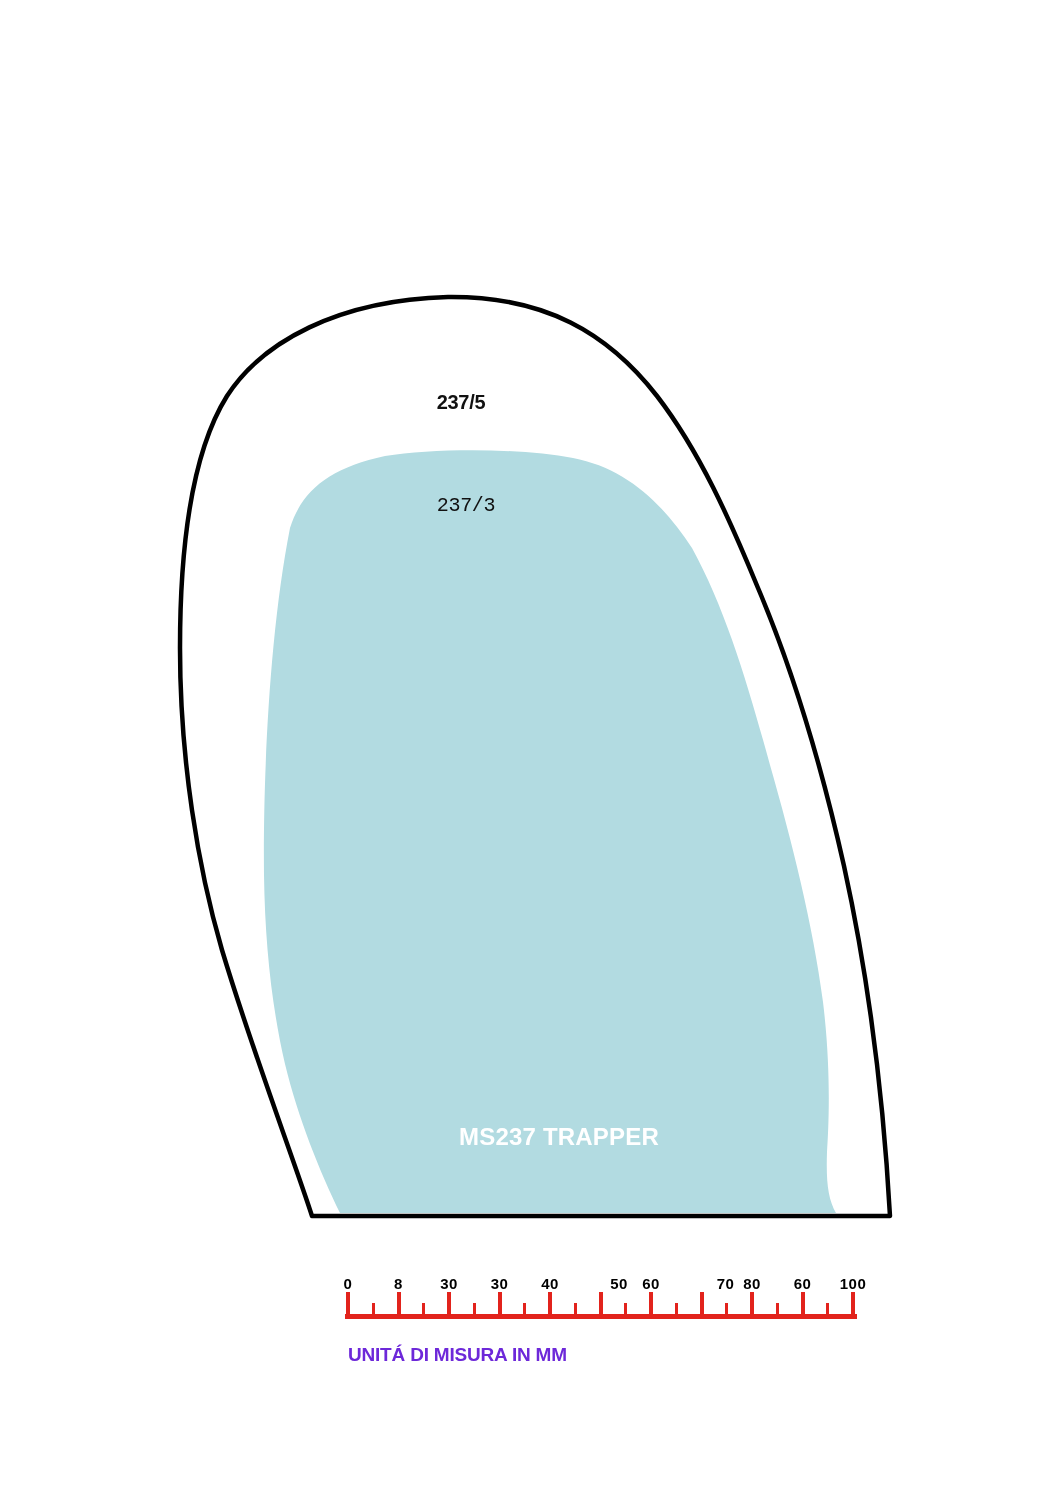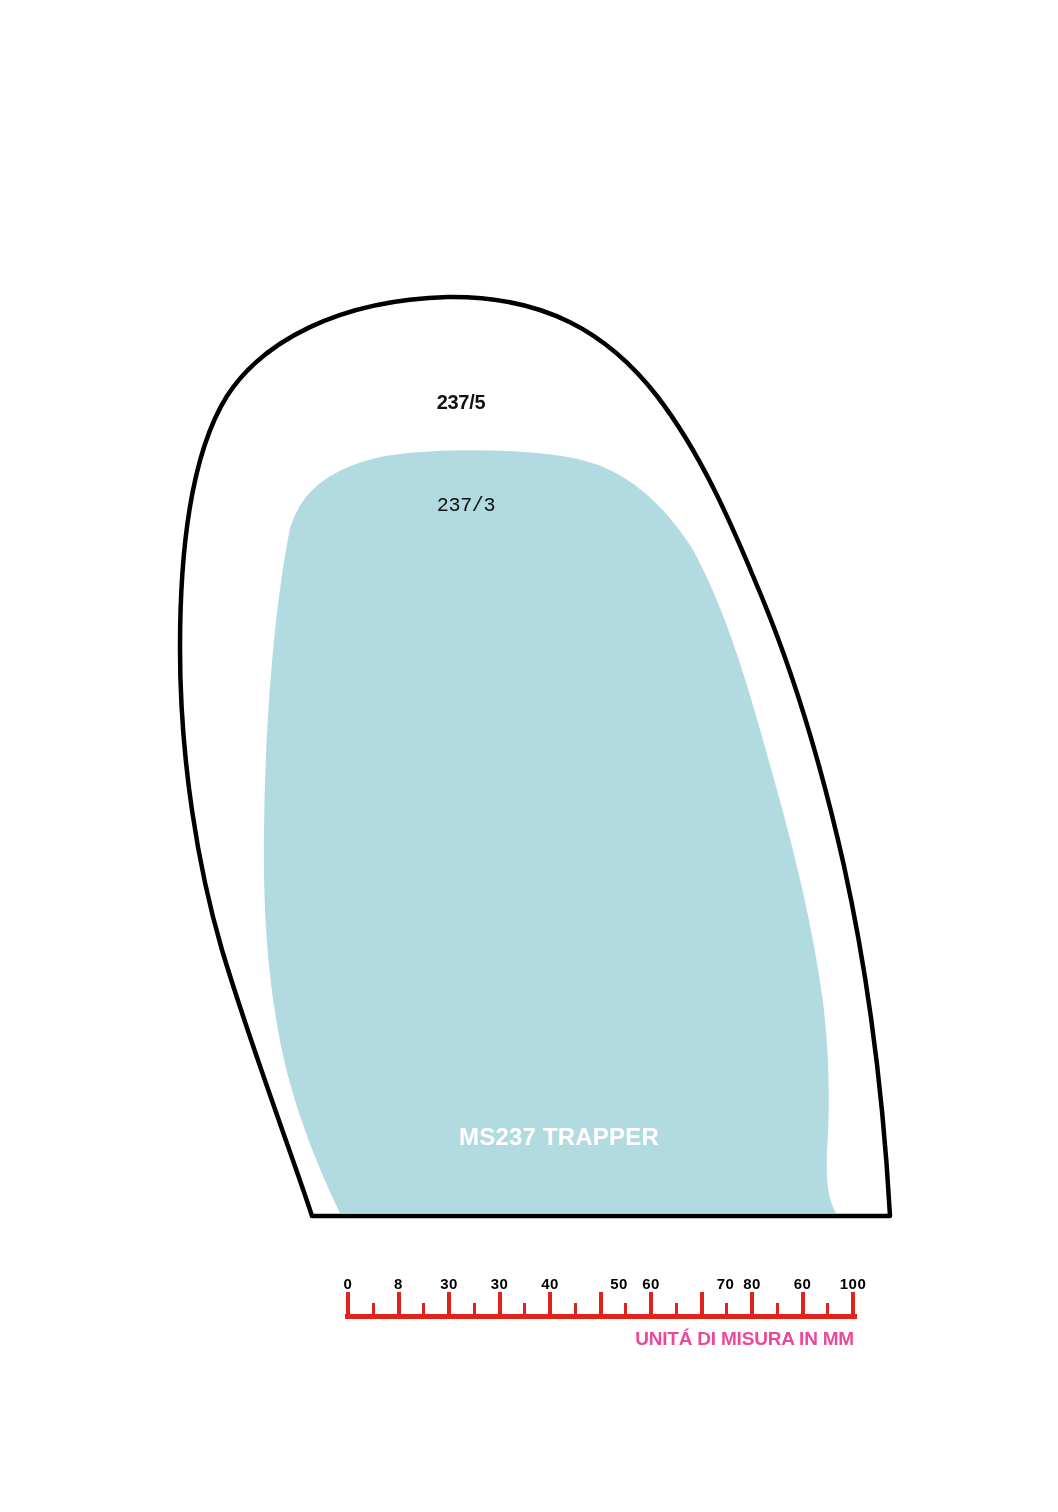--- a/index.html
+++ b/index.html
@@ -63,25 +63,25 @@
     background:var(--ruler-color);
   }
   .tick.major{width:4px;height:25px;}
   .ruler-baseline{
     position:absolute;
     left:-3px;bottom:0;
     width:512px;height:5px;
     background:var(--ruler-color);
   }
   .ruler-caption{
-    margin-top:9px;
-    text-align:right;
+    margin-top:25px;
+    text-align:left;
     font-size:19px;
     font-weight:700;
-    color:#ec4899;
+    color:#6d28d9;
     letter-spacing:-0.2px;
     white-space:nowrap;
   }
 </style>
 </head>
 <body>
 
 <div class="canvas">
 
   <svg class="shape-layer" width="1058" height="1512" viewBox="0 0 1058 1512">

